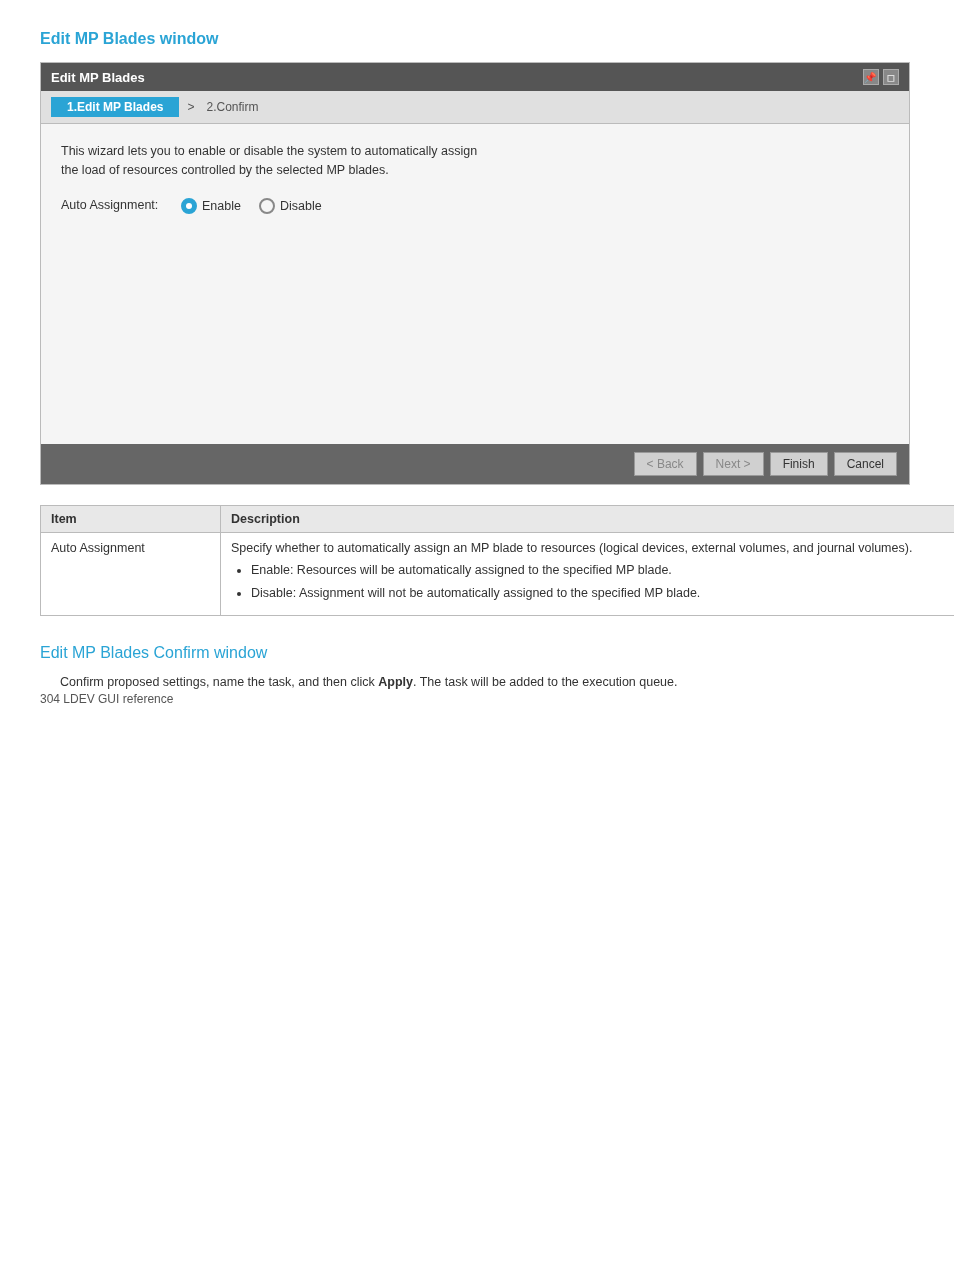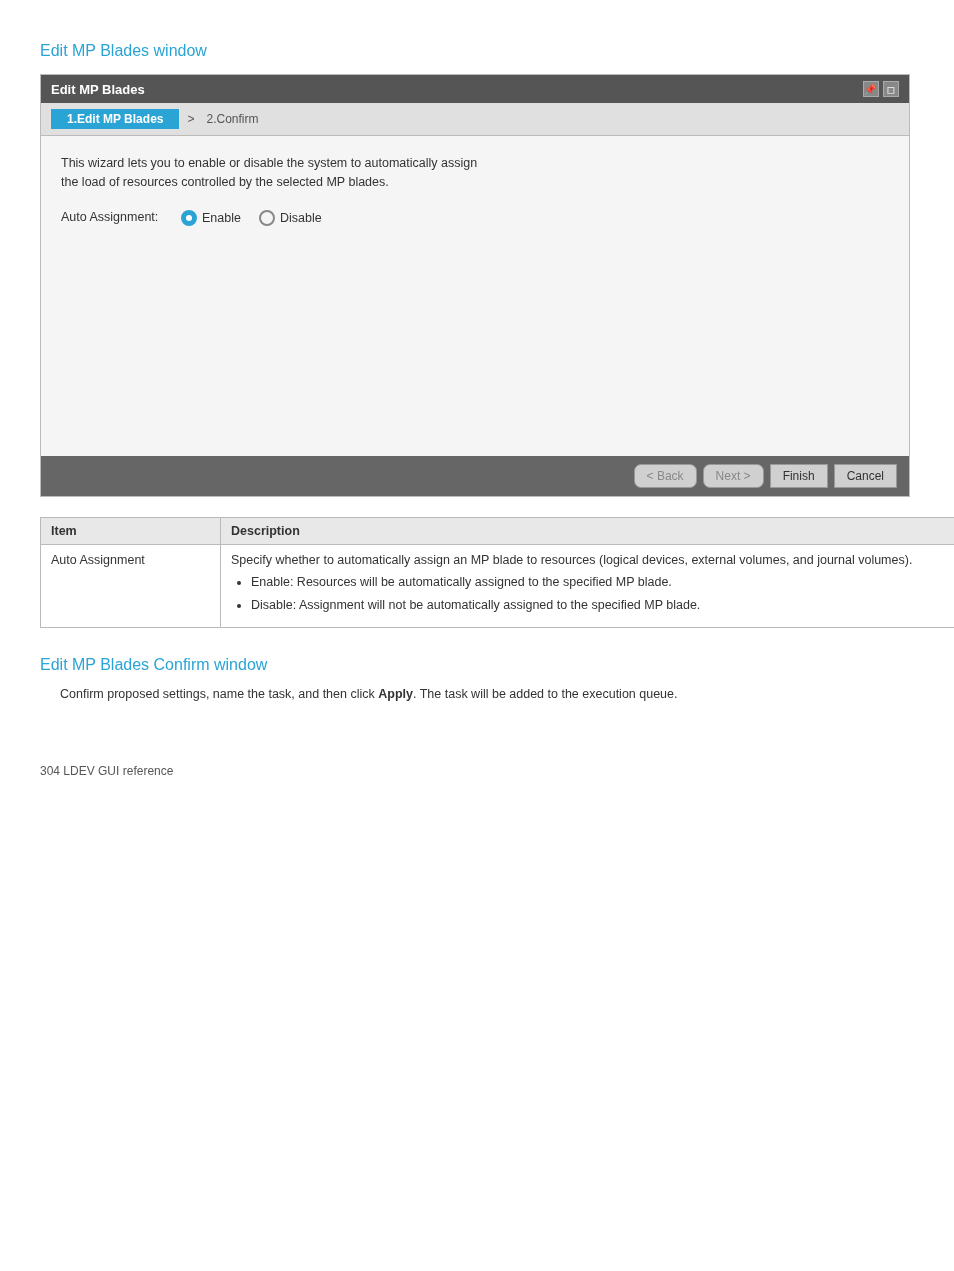--- a/index.html
+++ b/index.html
@@ -9,23 +9,22 @@
       font-size: 13px;
       color: #333;
       width: 954px;
       min-height: 1271px;
       padding: 30px 40px 40px 40px;
     }
 
     .section-title {
       color: #2aa4d5;
       font-size: 16px;
-      font-weight: normal;
+      font-weight: bold;
       margin-bottom: 14px;
-      margin-top: 12px;
     }
 
     .dialog-box {
       border: 1px solid #bbb;
       width: 870px;
       margin-bottom: 0;
     }
 
     .dialog-titlebar {
       background: #555;
@@ -160,21 +159,20 @@
       background: #d0d0d0;
       border: 1px solid #999;
       color: #333;
       font-size: 12px;
       padding: 4px 12px;
       cursor: pointer;
     }
 
     .footer-btn:disabled {
       color: #888;
-      border-radius: 7px;
     }
 
     
     .info-table {
       width: 916px;
       border-collapse: collapse;
       border: 1px solid #bbb;
       margin-top: 20px;
     }
 
@@ -223,21 +221,20 @@
       color: #333;
       line-height: 1.6;
       margin-left: 20px;
     }
 
     .confirm-text strong {
       font-weight: bold;
     }
 
     .page-footer {
-      margin-top: 60px;
       font-size: 12px;
       color: #555;
     }
   </style>
 </head>
 <body>
 
 <h2 class="section-title">Edit MP Blades window</h2>
 
 <div class="dialog-box">

